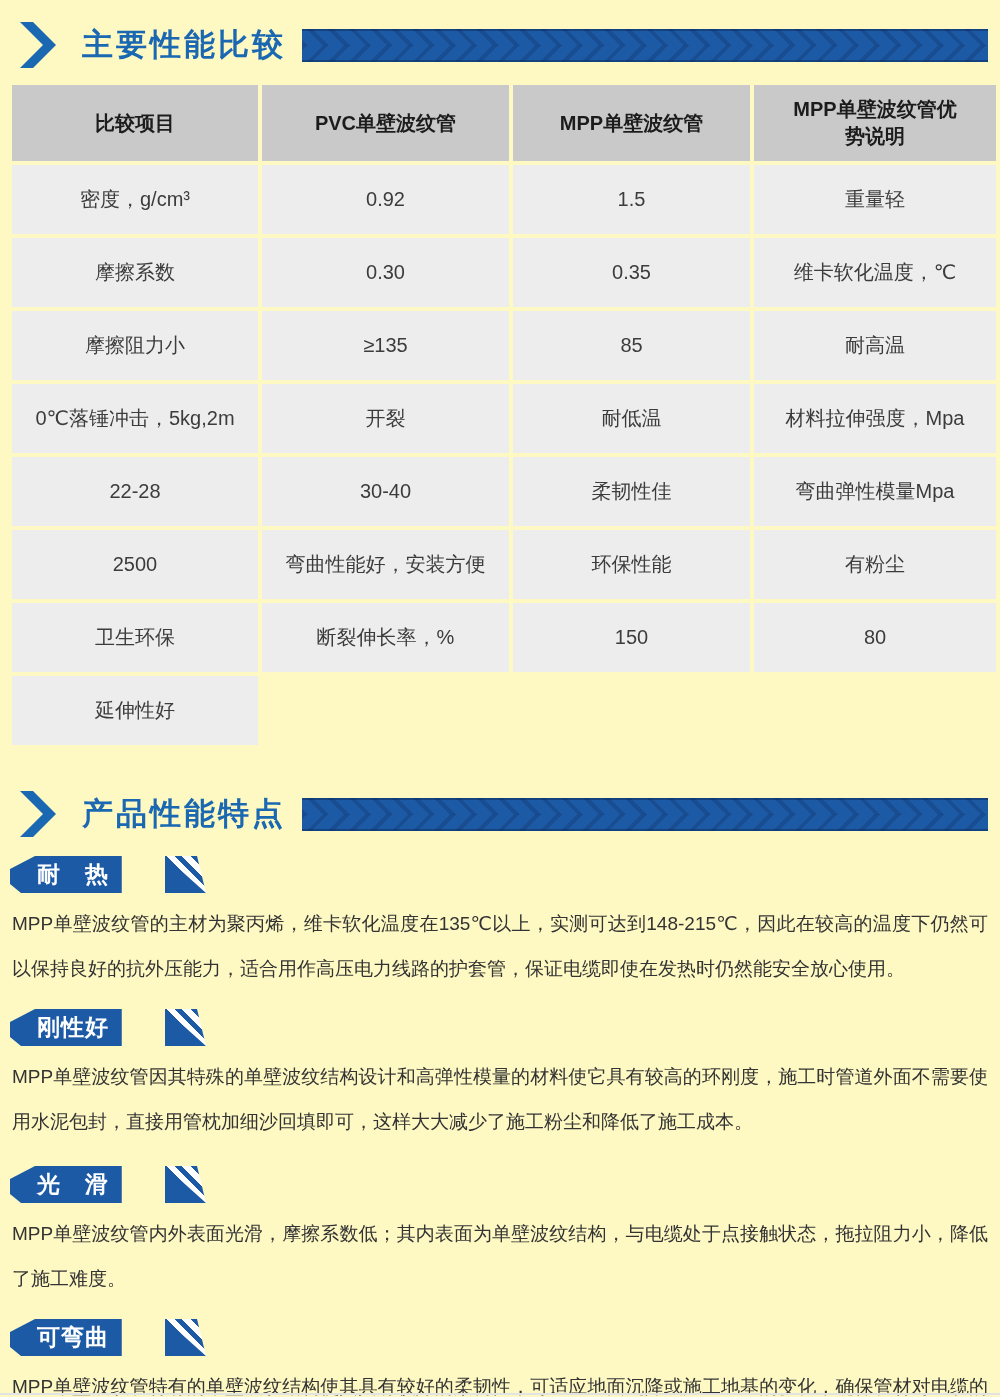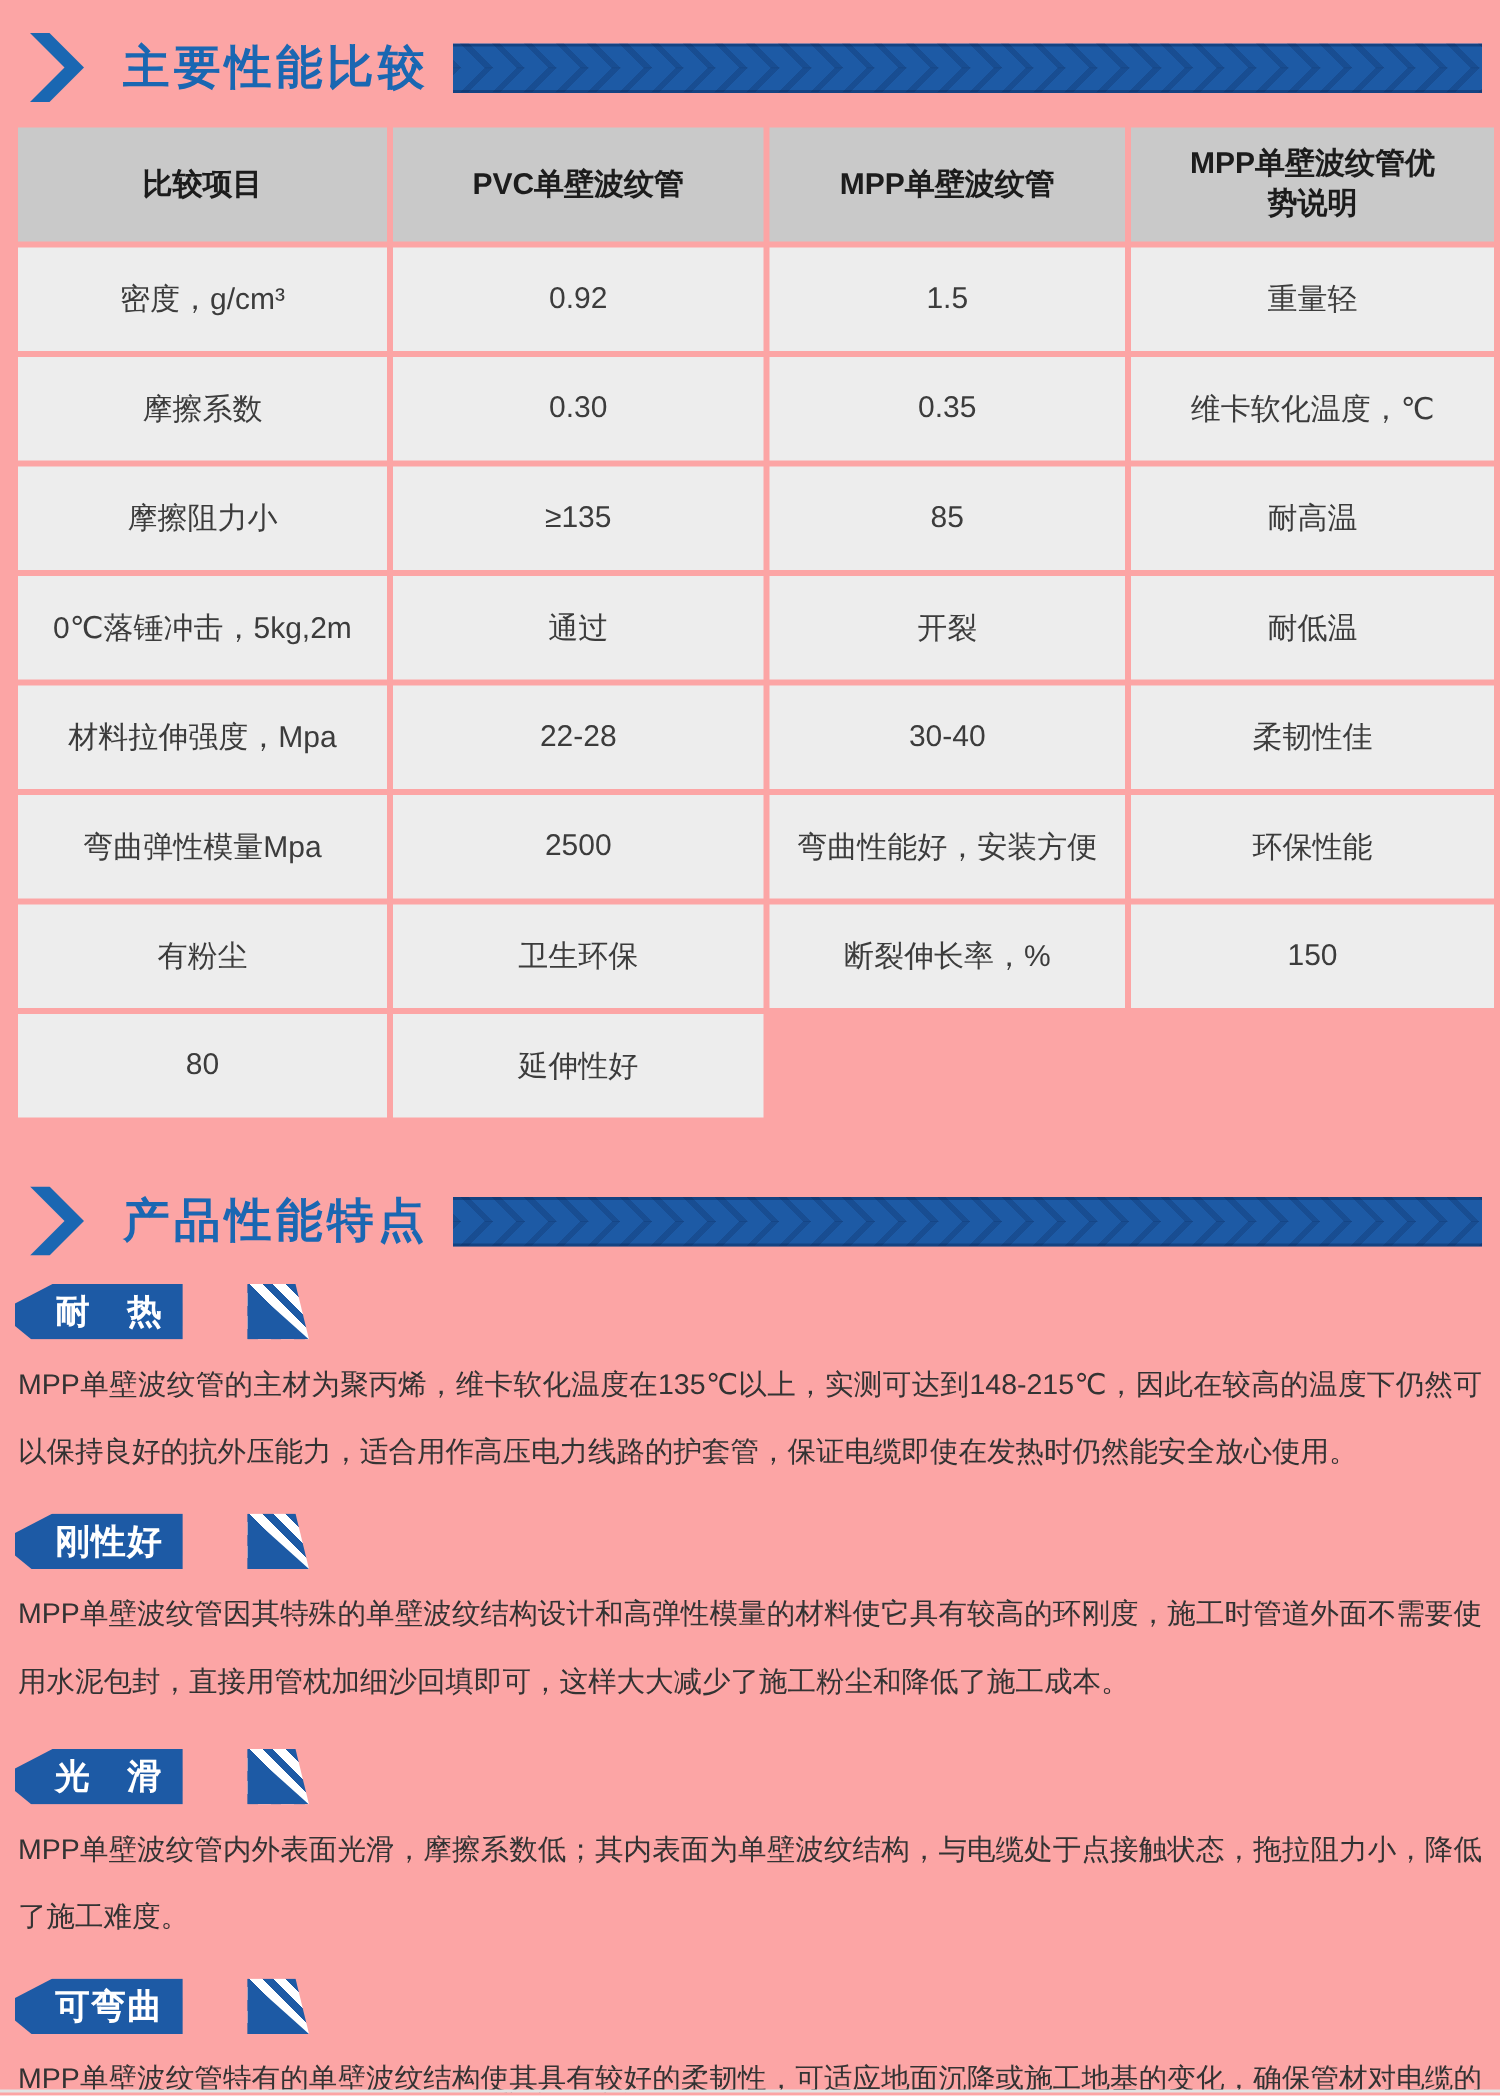--- a/index.html
+++ b/index.html
@@ -1,18 +1,18 @@
 <!DOCTYPE html>
 <html><head>
 <meta charset="utf-8">
 <style>
   * { margin:0; padding:0; box-sizing:border-box; }
   html,body { background:#ffffff; }
   body { font-family:"Liberation Sans","DejaVu Sans",sans-serif; }
-  .page { position:relative; width:1000px; height:1397px; margin:0 auto; background:#fca5a5; overflow:hidden; padding-top:22px; }
+  .page { position:relative; width:1000px; height:1397px; margin:0 auto; background:#fef9c3; overflow:hidden; padding-top:22px; }
 
   
   .section-header { display:flex; align-items:center; height:46px; margin:0 12px 0 20px; }
   .chevron-icon { width:36px; height:46px; flex:0 0 auto; }
   .section-title { font-size:31px; font-weight:bold; color:#1a67b2; letter-spacing:3px; margin-left:26px; white-space:nowrap; }
   .header-bar { flex:1 1 auto; height:33px; margin-left:16px;
     background-color:#1d5aa5;
     background-image:
       repeating-linear-gradient(45deg,  rgba(8,32,78,.22) 0 4px, transparent 4px 15px),
       repeating-linear-gradient(135deg, rgba(8,32,78,.22) 0 4px, transparent 4px 15px);
@@ -87,21 +87,20 @@
     <div class="td">0.30</div>
     <div class="td">0.35</div>
     <div class="td">维卡软化温度，℃</div>
 
     <div class="td">摩擦阻力小</div>
     <div class="td">≥135</div>
     <div class="td">85</div>
     <div class="td">耐高温</div>
 
     <div class="td">0℃落锤冲击，5kg,2m</div>
-    <div class="td">通过</div>
     <div class="td">开裂</div>
     <div class="td">耐低温</div>
 
     <div class="td">材料拉伸强度，Mpa</div>
     <div class="td">22-28</div>
     <div class="td">30-40</div>
     <div class="td">柔韧性佳</div>
 
     <div class="td">弯曲弹性模量Mpa</div>
     <div class="td">2500</div>

